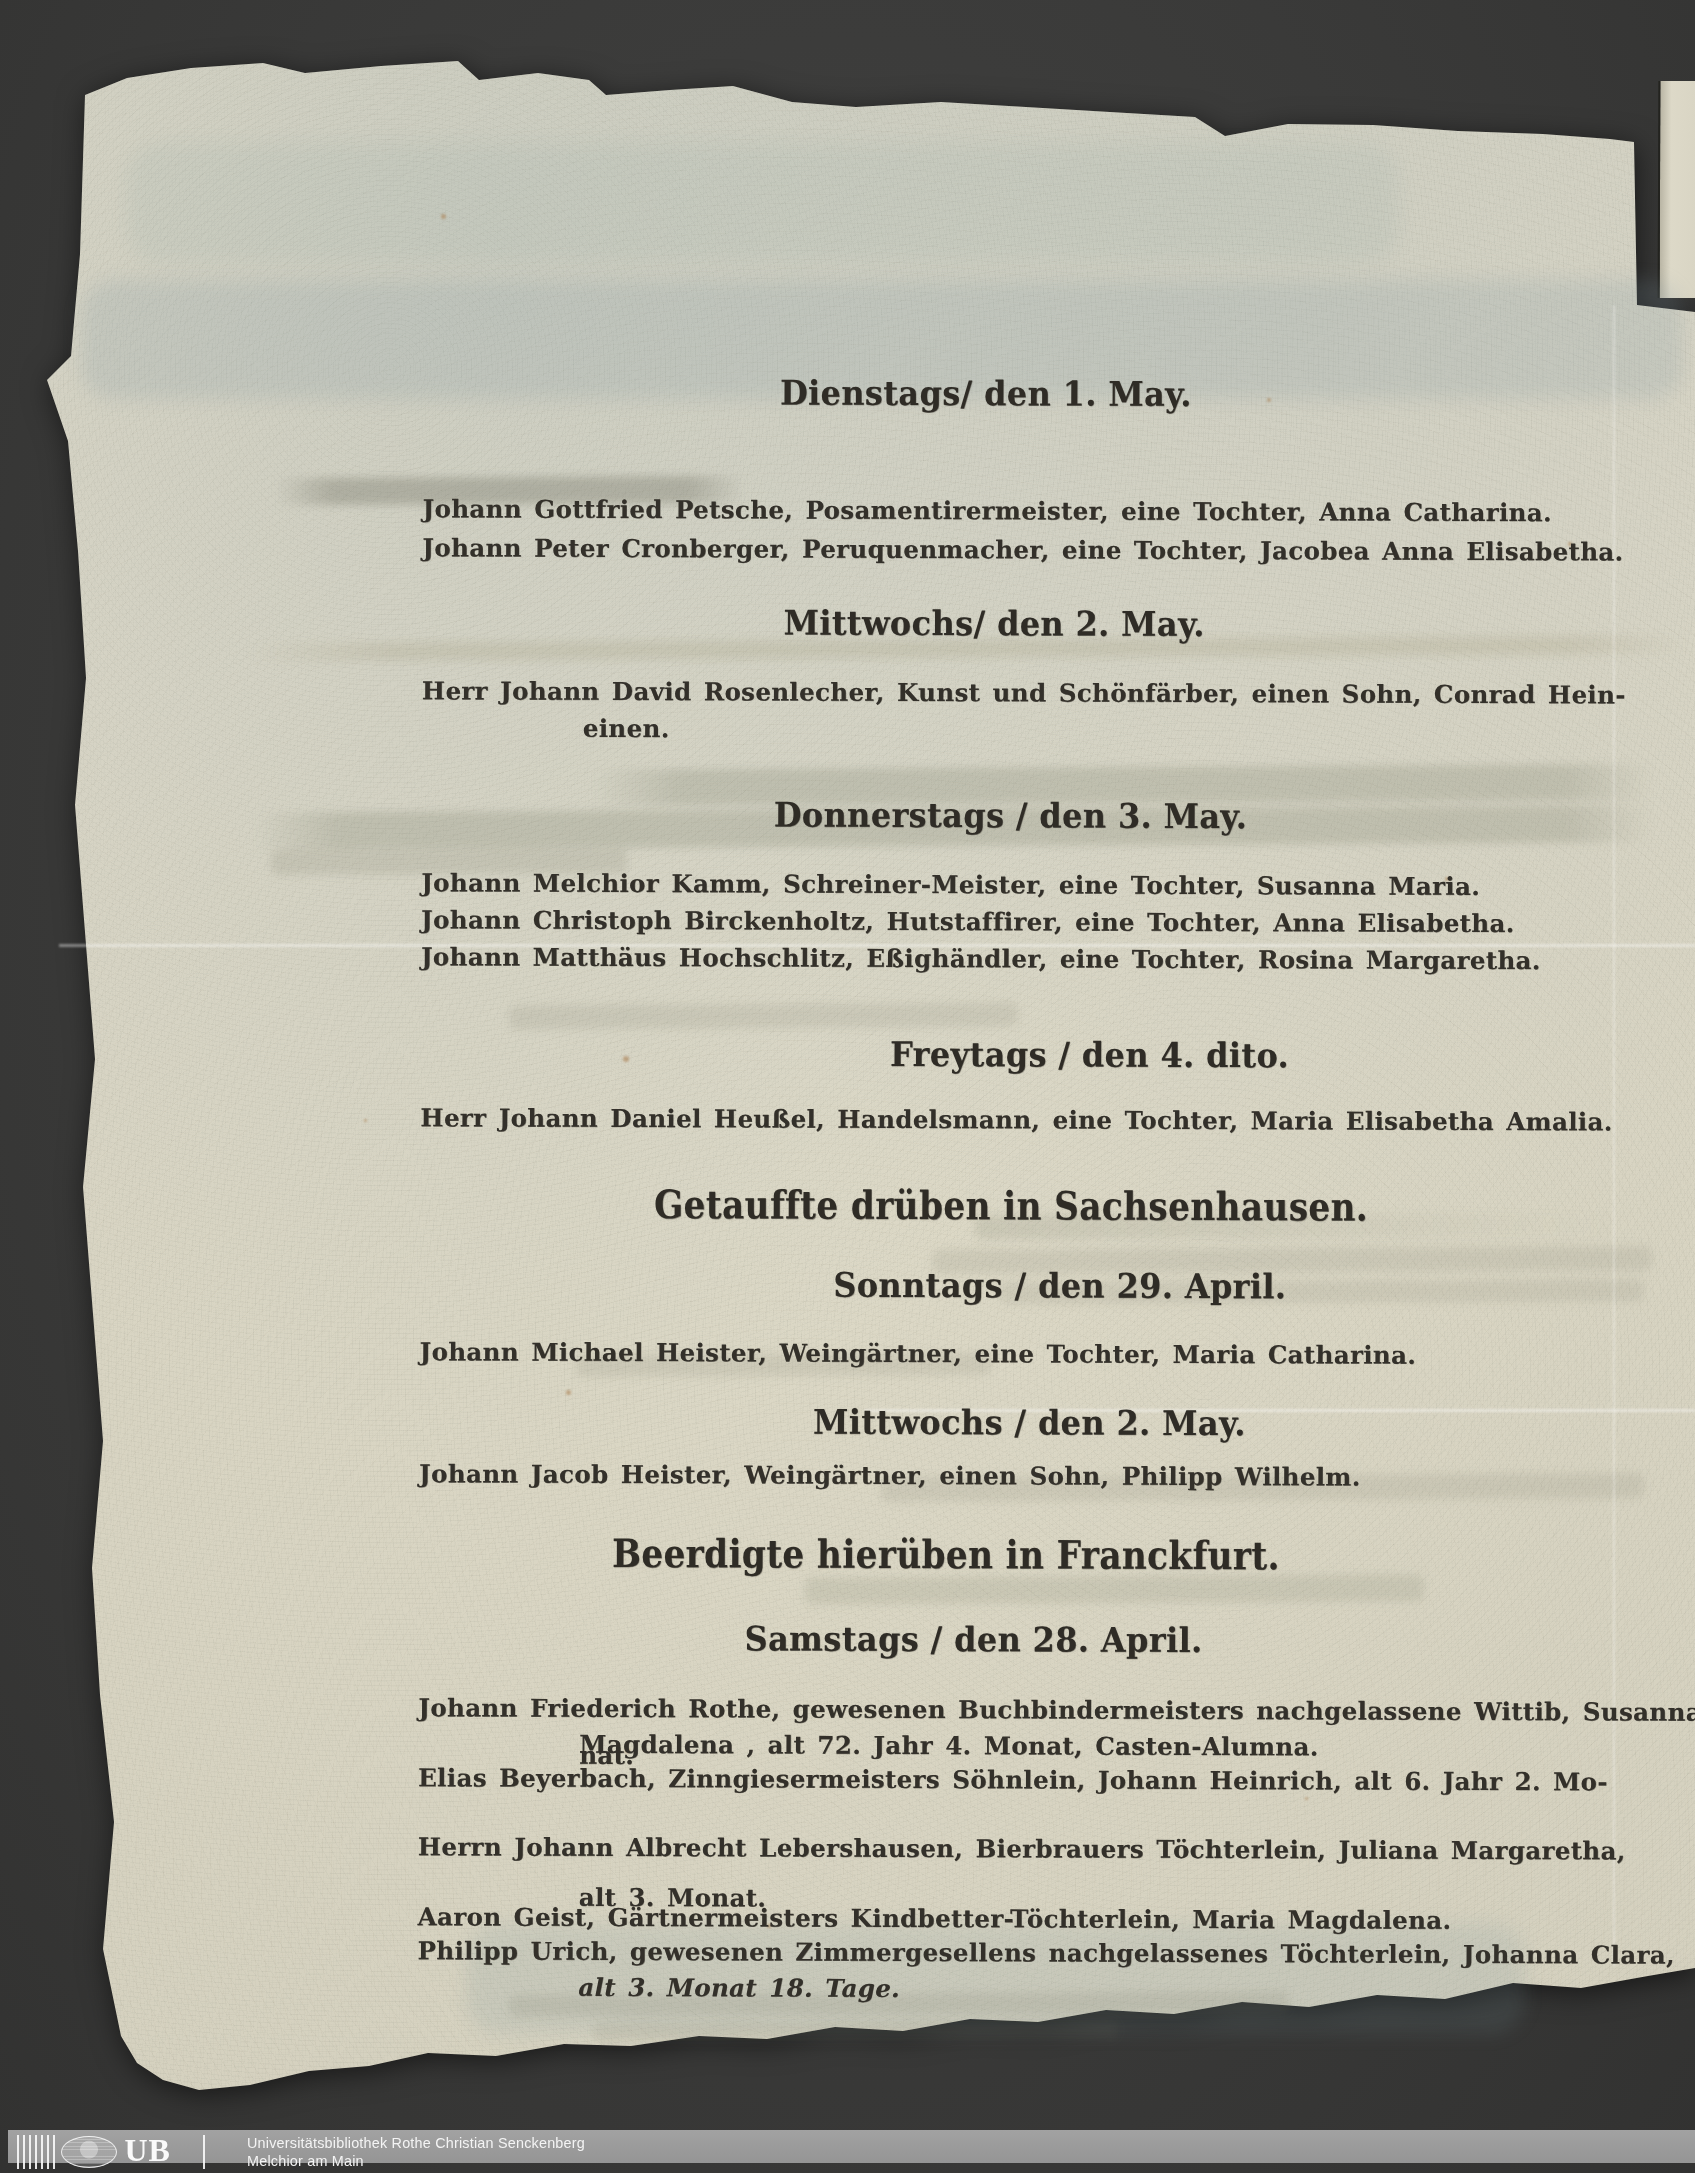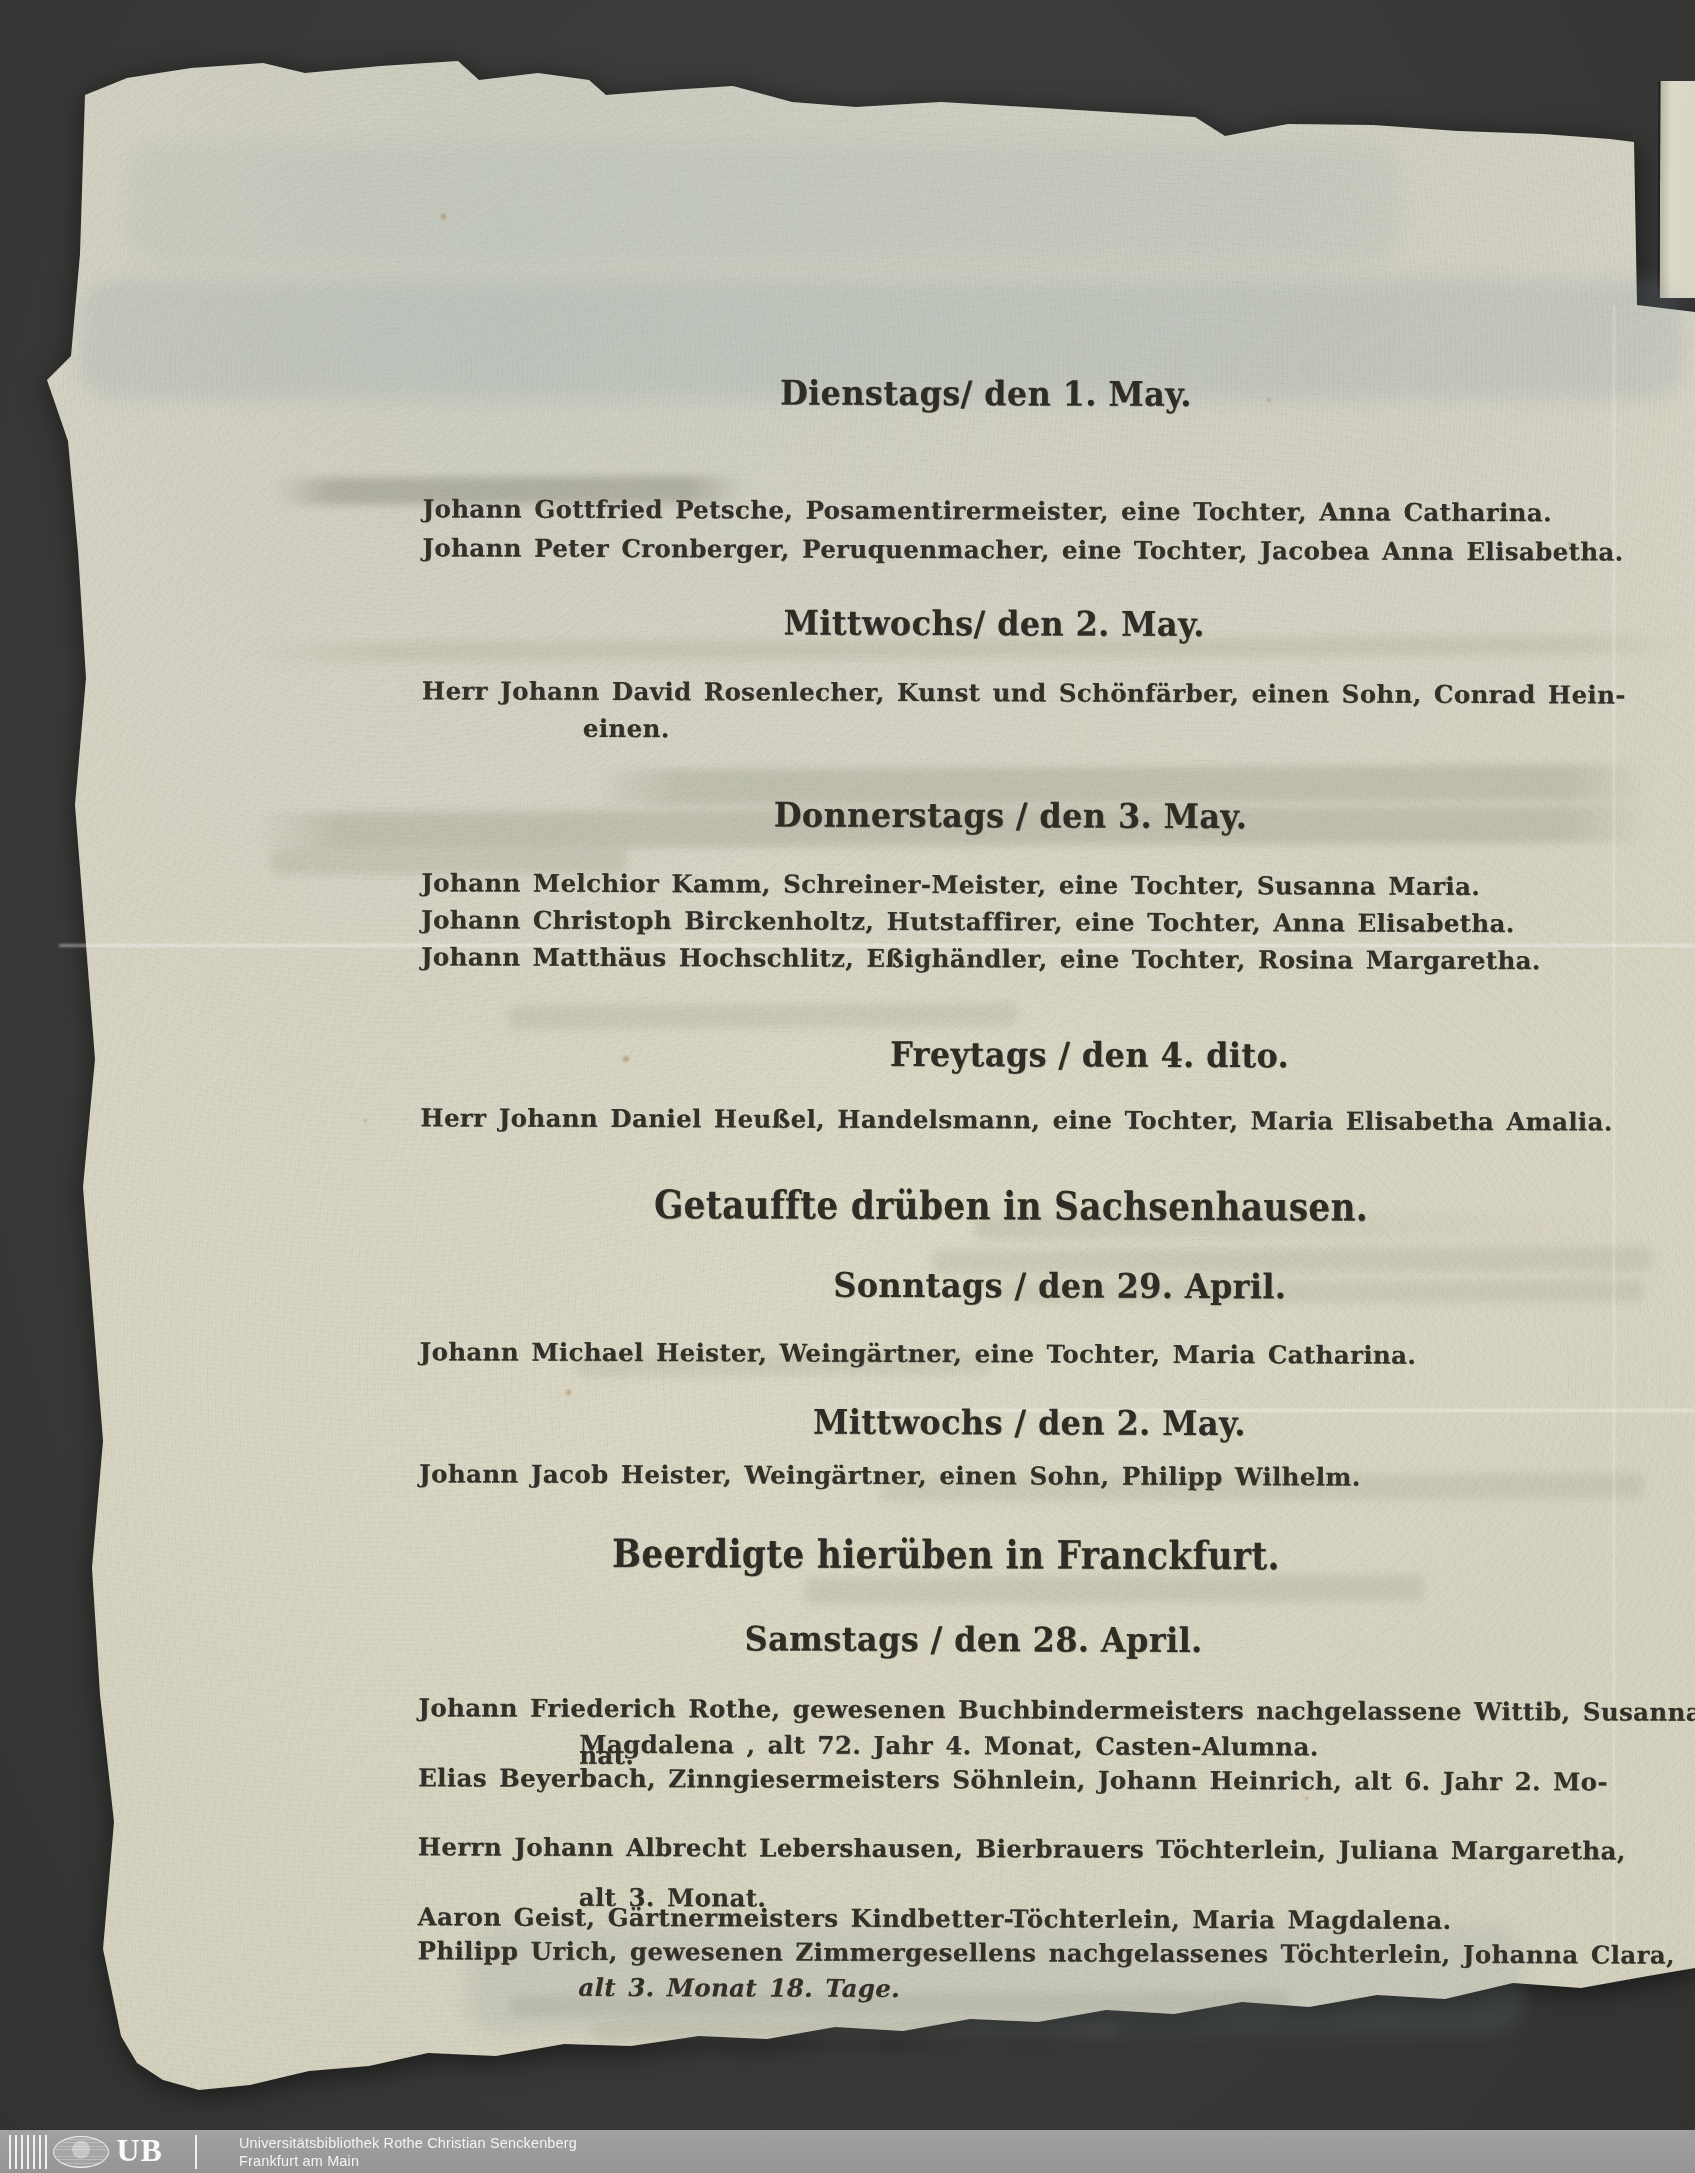--- a/index.html
+++ b/index.html
@@ -68,21 +68,21 @@
   }
   .section-heading{
     position:absolute;white-space:nowrap;
     font:700 39px/1 "DejaVu Serif", serif;
     color:#2f2c26;letter-spacing:0.4px;
     transform:translateX(-50%) scaleX(.88);
     text-shadow:0.6px 0.6px 0.8px rgba(44,40,33,.5);
   }
   
   .footer-bar{
-    position:absolute;left:0;right:0;top:2130px;height:43px;
+    position:absolute;left:8px;right:0;top:2130px;height:33px;
     background:linear-gradient(180deg,#a2a2a2 0,#9b9b9b 50%,#959595 100%);
   }
   .ub-logo{position:absolute;left:8.5px;top:5.1px;width:188px;height:34px;}
   .logo-spines{
     position:absolute;left:0;top:0;width:39px;height:34px;
     background:repeating-linear-gradient(90deg, rgba(250,250,250,.9) 0 1.7px, transparent 1.7px 6px);
   }
   .logo-portrait{
     position:absolute;left:44px;top:0.8px;width:56px;height:32px;
     border:1.7px solid rgba(250,250,250,.85);border-radius:50%;
@@ -186,16 +186,16 @@
 
 <div class="footer-bar">
   <div class="ub-logo">
     <div class="logo-spines"></div>
     <div class="logo-portrait"></div>
     <div class="logo-ub">UB</div>
     <div class="logo-rule"></div>
   </div>
   <div class="footer-text">
     <div class="footer-line1">Universitätsbibliothek Rothe Christian Senckenberg</div>
-    <div class="footer-line2">Frankfurt am Main</div>
+    <div class="footer-line2">Melchior am Main</div>
   </div>
 </div>
 
 
 </body></html>

